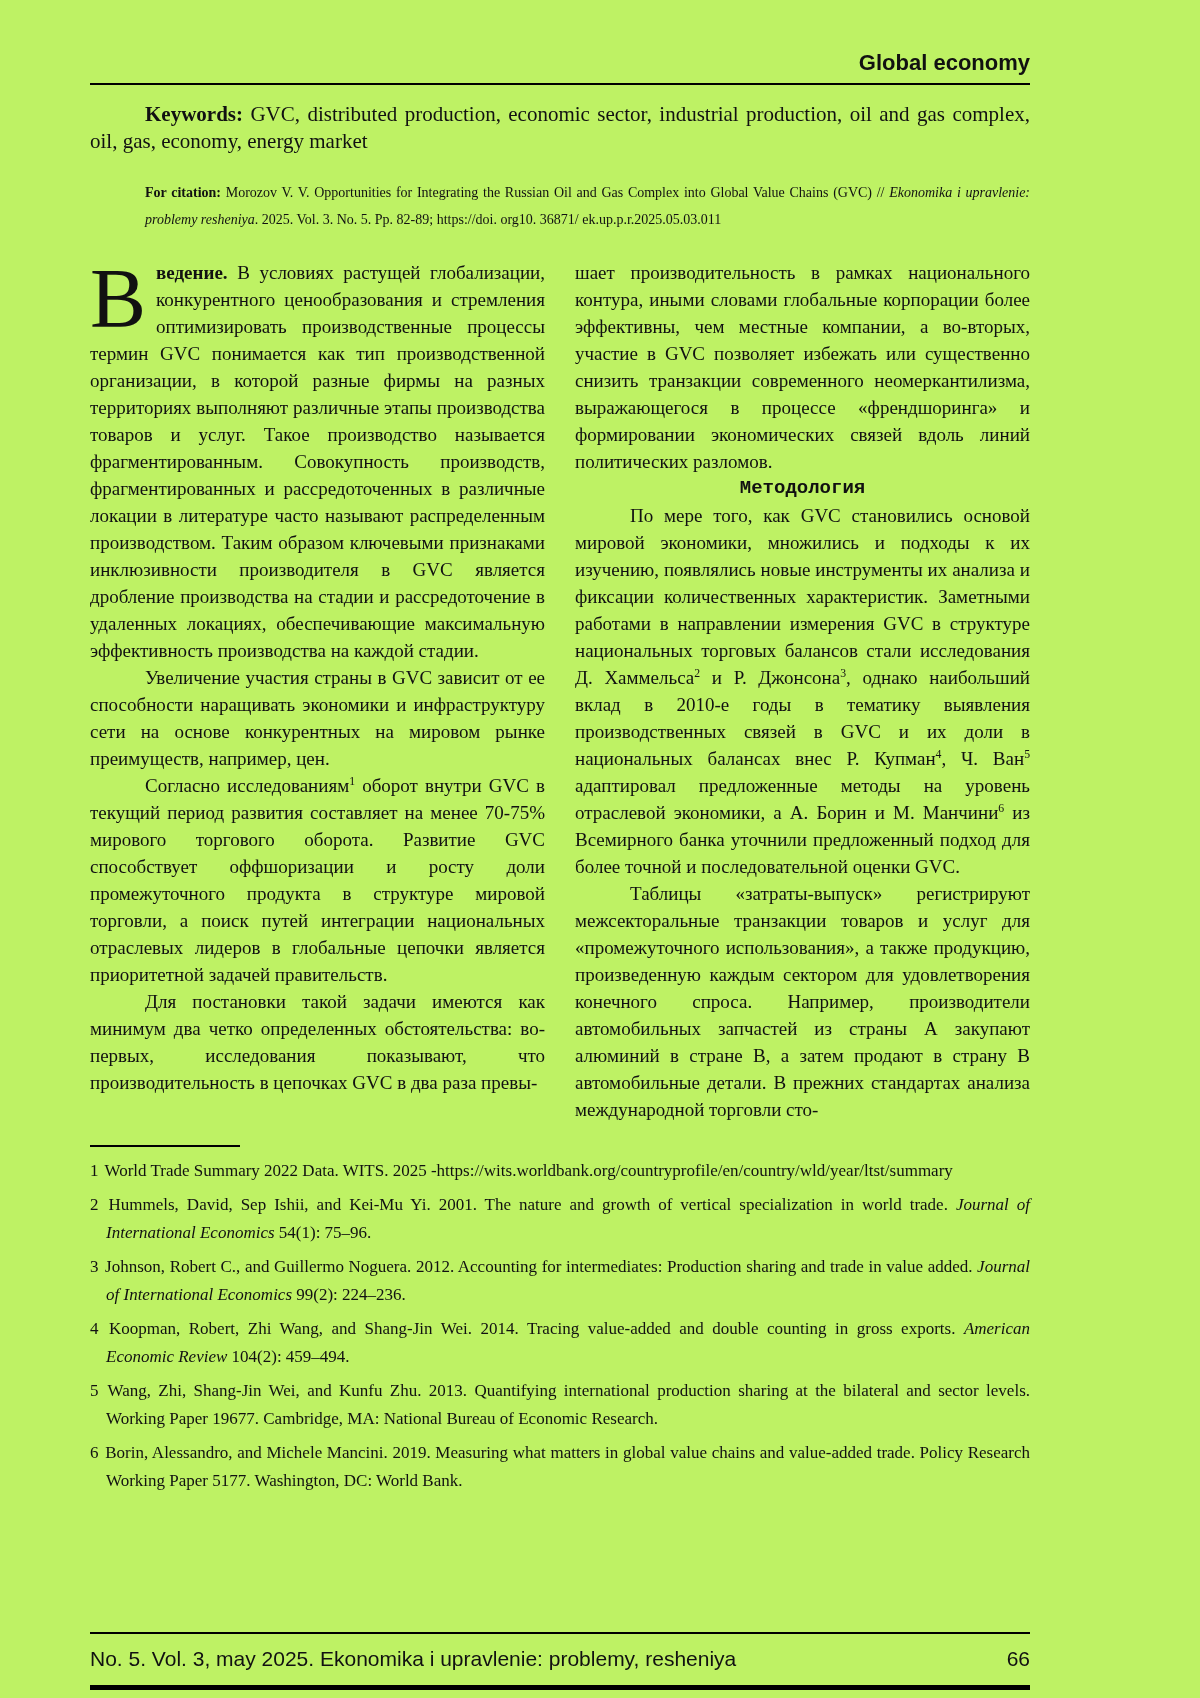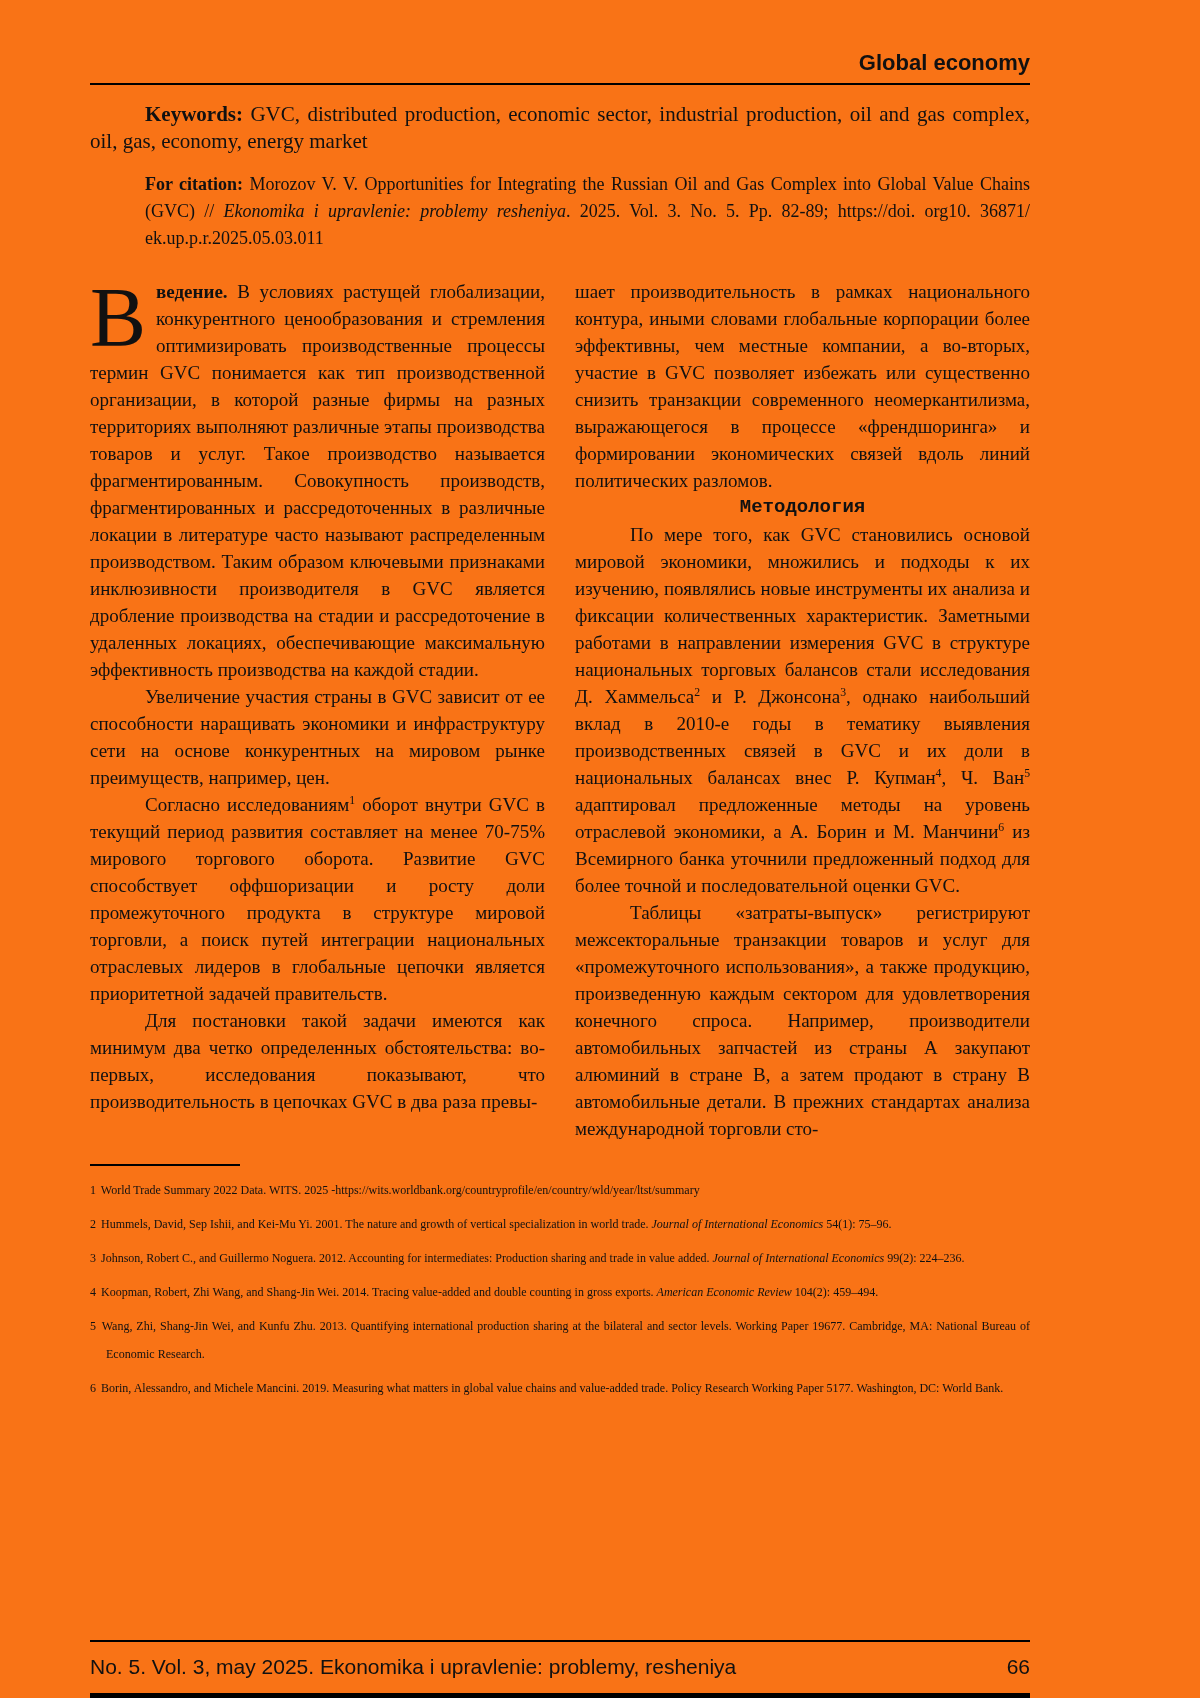--- a/index.html
+++ b/index.html
@@ -3,21 +3,21 @@
 <meta charset="utf-8">
 <style>
   html, body { margin: 0; padding: 0; }
   body { background: #ffffff; font-family: "Liberation Serif", serif; color: #111111; }
 
   .page {
     position: relative;
     width: 1200px;
     height: 1698px;
     box-sizing: border-box;
-    background: #f97316;
+    background: #bef264;
     padding: 50px 170px 0 90px;
     display: flex;
     flex-direction: column;
     overflow: hidden;
   }
 
   .running-head {
     text-align: right;
     font-family: "Liberation Sans", sans-serif;
     font-weight: bold;
@@ -27,22 +27,22 @@
   .head-rule { height: 2px; background: #000; margin-top: 7px; }
 
   .keywords {
     margin: 16px 0 0 0;
     font-size: 21px;
     line-height: 27px;
     text-align: justify;
     text-indent: 55px;
   }
   .citation {
-    margin: 16px 0 0 55px;
-    font-size: 18px;
+    margin: 24px 0 0 55px;
+    font-size: 14px;
     line-height: 27px;
     text-align: justify;
   }
   .lead-label { font-weight: bold; }
 
   .columns {
     display: flex;
     gap: 30px;
     margin-top: 26px;
   }
@@ -70,37 +70,38 @@
     line-height: 27px;
     font-weight: bold;
     text-align: center;
     font-family: Liberation Mono, monospace;
   }
 
   sup { font-size: 0.62em; vertical-align: super; line-height: 0; }
 
   .footnotes {
     margin-top: 22px;
-    font-size: 12px;
+    font-size: 17px;
     line-height: 28px;
   }
   .fn-rule { width: 150px; height: 2px; background: #000; margin-bottom: 10px; }
   .footnote {
     padding-left: 16px;
     text-indent: -16px;
     text-align: justify;
     margin-bottom: 6px;
     overflow-wrap: break-word;
   }
   .fn-num { padding-right: 2px; }
 
   .page-footer {
     margin-top: auto;
     font-family: "Liberation Sans", sans-serif;
     font-size: 21px;
+    padding-bottom: 8px;
     text-align: right;
   }
   .footer-rule { height: 2px; background: #000; }
   .footer-rule.bottom { height: 5px; }
   .footer-row {
     display: flex;
     justify-content: space-between;
     align-items: baseline;
     padding: 13px 0 14px 0;
   }

